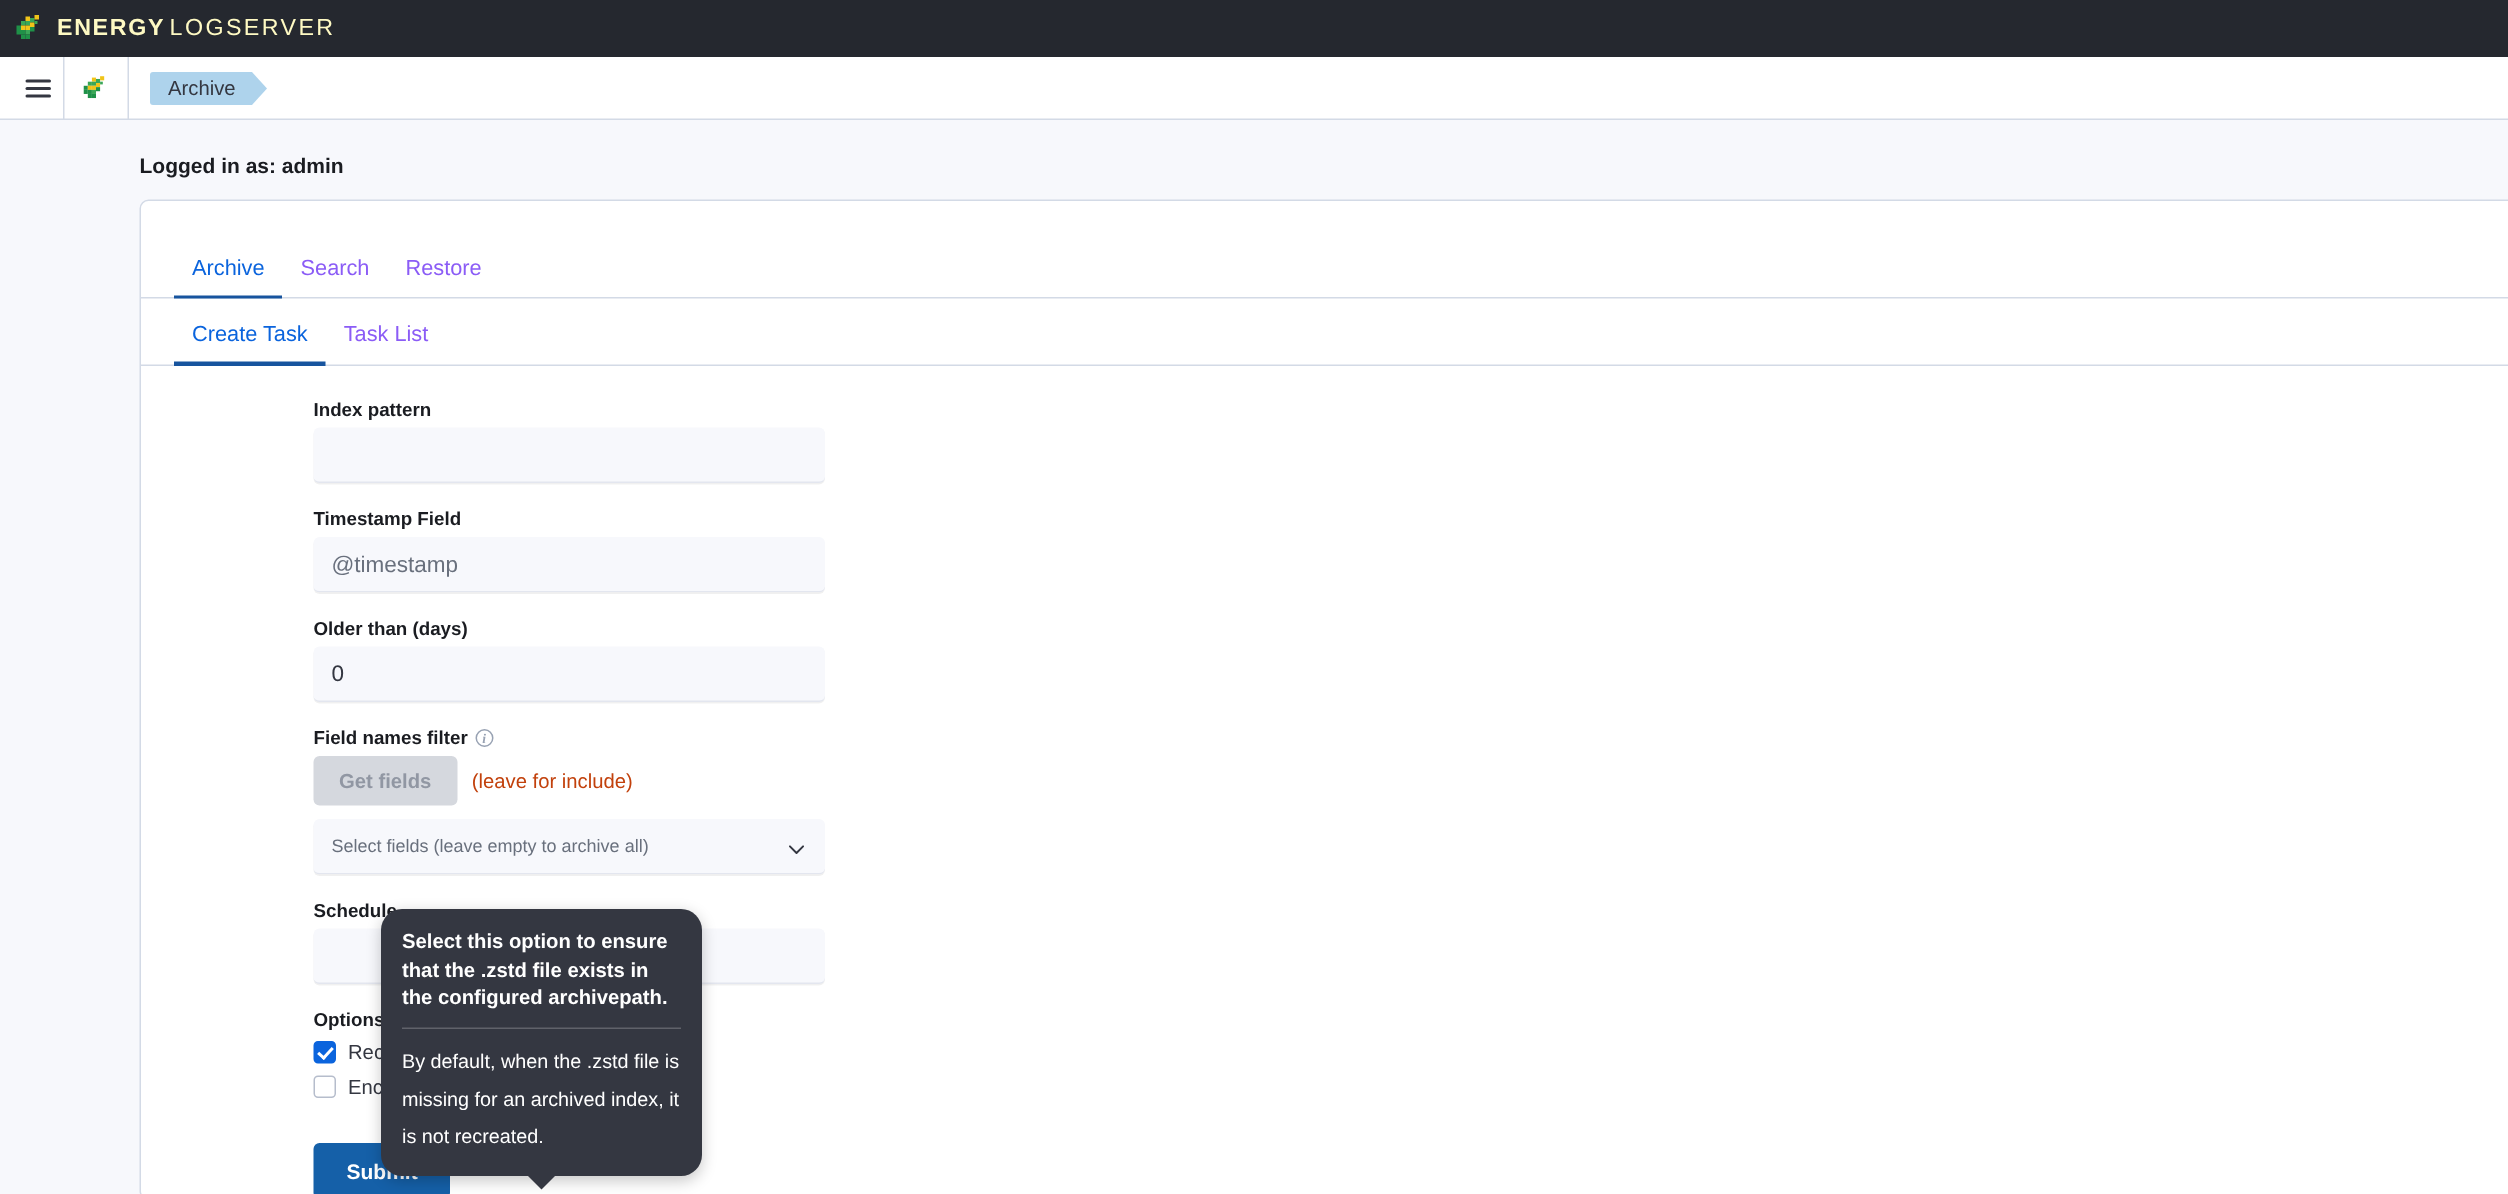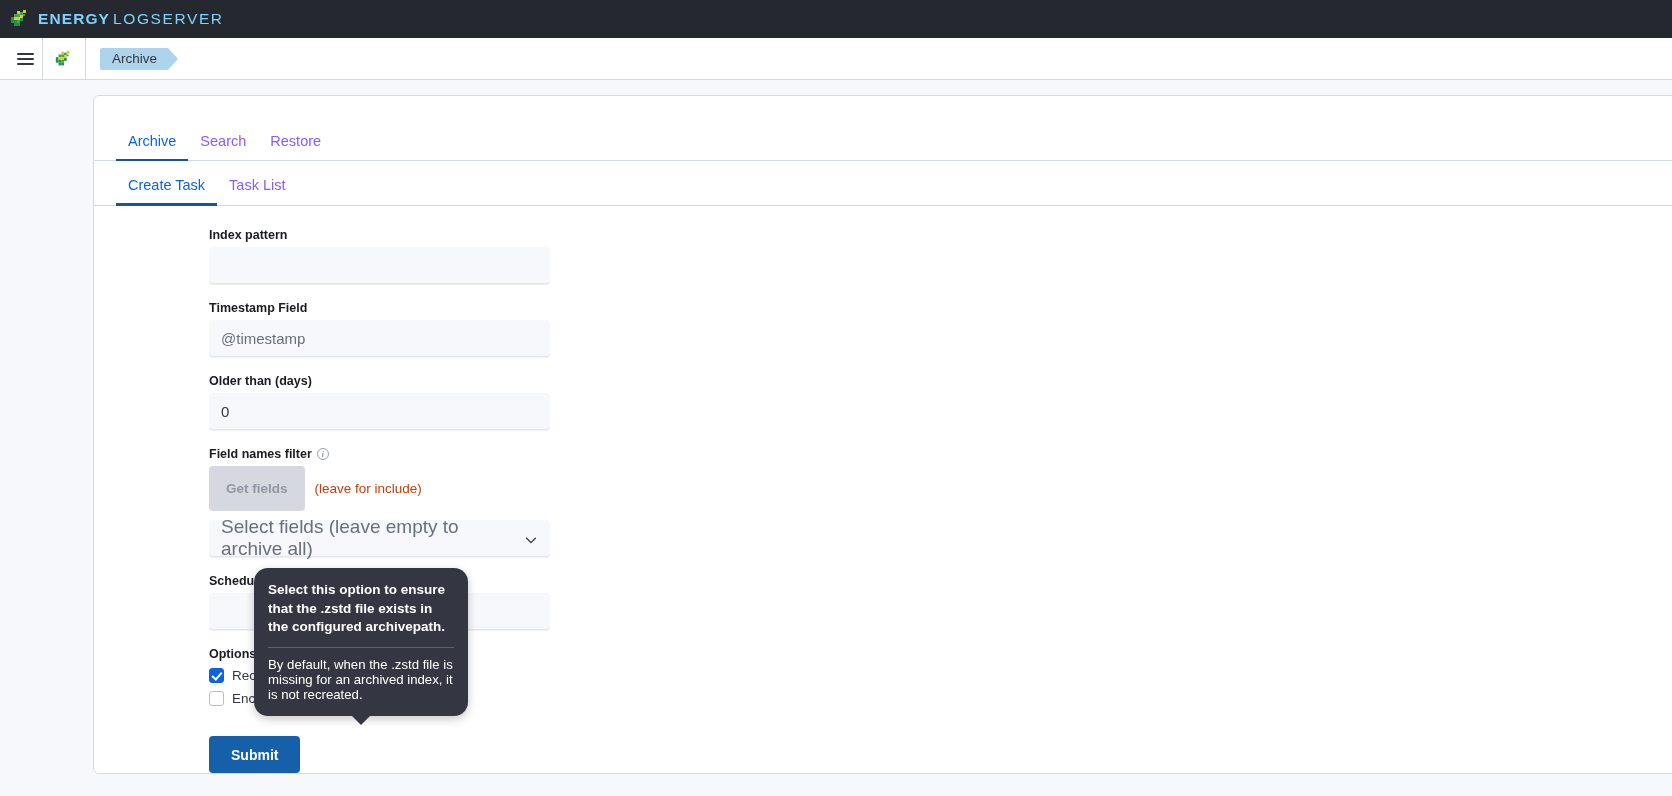--- a/index.html
+++ b/index.html
@@ -21,21 +21,21 @@
     display: flex;
     align-items: center;
     padding-left: 9px;
   }
   .brand-logo {
     width: 22px; height: 22px;
     margin-right: 7px;
     flex: 0 0 auto;
   }
   .brand-text {
-    color: #7dd3fc;
+    color: #fef9c3;
     font-size: 15.5px;
     letter-spacing: 1.1px;
     font-weight: 700;
     display: flex;
     align-items: baseline;
   }
   .brand-text .b1 { font-weight: 700; }
   .brand-text .b2 { font-weight: 400; letter-spacing: 1.6px; margin-left: 3px;}
 
   
@@ -196,21 +196,21 @@
     display: flex;
     align-items: center;
     gap: 10px;
     margin-bottom: 9px;
   }
   .btn-get {
     background: #d5d8de;
     color: #9197a3;
     border: none;
     border-radius: 4px;
-    height: 45px;
+    height: 33px;
     padding: 0 17px;
     font-size: 13.5px;
     font-weight: 600;
     font-family: inherit;
     cursor: default;
   }
   .hint-text {
     font-size: 13.5px;
     color: #c2410c;
   }
@@ -222,21 +222,21 @@
   }
   .select-box {
     width: 341px;
     height: 37px;
     background: #f7f8fc;
     border: none;
     border-bottom: 1px solid #e3e6ef;
     box-shadow: 0 1px 0 0 rgba(0,0,0,0.06);
     border-radius: 4px;
     padding: 0 34px 0 12px;
-    font-size: 19px;
+    font-size: 12px;
     color: #69707d;
     display: flex;
     align-items: center;
     cursor: pointer;
   }
   .select-chevron {
     position: absolute;
     right: 12px; top: 13px;
     pointer-events: none;
   }
@@ -316,21 +316,21 @@
     line-height: 18.5px;
     margin: 0 0 10px 0;
   }
   .tooltip-sep {
     height: 1px;
     background: rgba(255,255,255,0.22);
     margin: 0 0 9px 0;
   }
   .tooltip-body {
     font-size: 13.2px;
-    line-height: 15px;
+    line-height: 25px;
     font-weight: 400;
   }
   .tooltip-arrow {
     position: absolute;
     left: 50%;
     transform: translateX(-50%);
     bottom: -9px;
     width: 0; height: 0;
     border-left: 9px solid transparent;
     border-right: 9px solid transparent;
@@ -393,20 +393,21 @@
       <rect x="14" y="6" width="2" height="2" fill="#3aa757"></rect>
       <rect x="8" y="15" width="3" height="3" fill="#1f9148"></rect>
     </svg>
   </div>
   <div class="subnav-divider"></div>
   <div class="breadcrumb-badge">Archive</div>
 </div>
 
 <div class="page">
 
+  <div class="logged-in">Logged in as: admin</div>
 
   <div class="card">
 
     <div class="tabs-primary">
       <button class="tab active">Archive</button>
       <button class="tab">Search</button>
       <button class="tab">Restore</button>
     </div>
 
     <div class="tabs-secondary">

